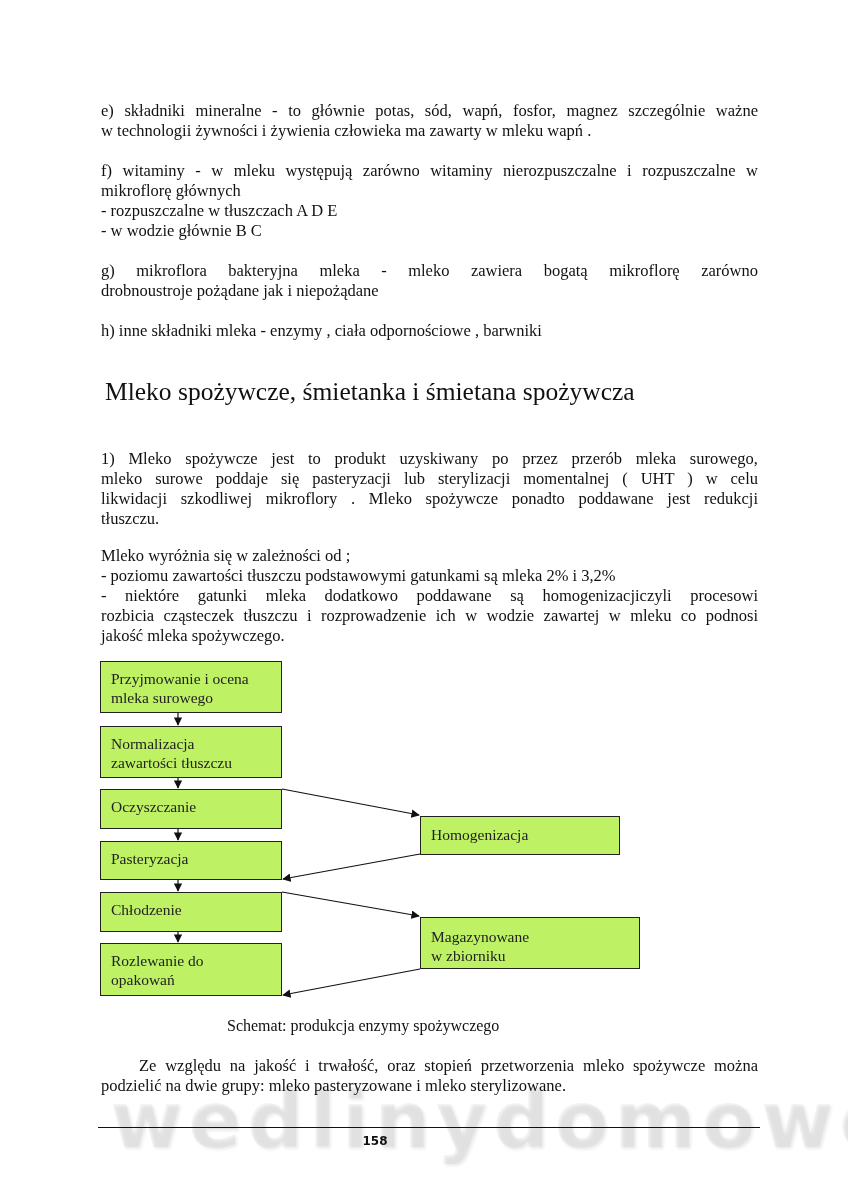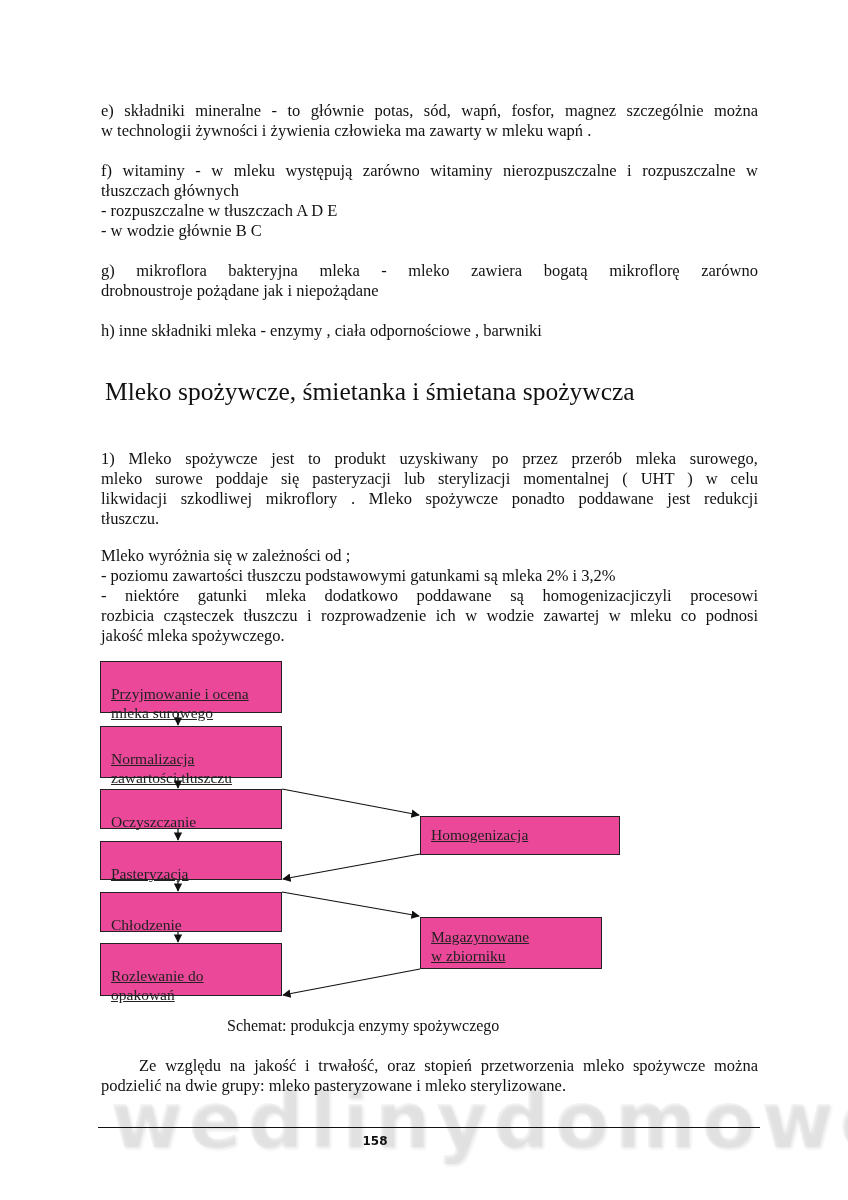--- a/index.html
+++ b/index.html
@@ -1,39 +1,39 @@
 <!DOCTYPE html>
 <html><head>
 <meta charset="utf-8">
 <style>
   html, body { margin:0; padding:0; background:#ffffff; }
   body { width:848px; height:1200px; position:relative; overflow:hidden;
          font-family:"Liberation Serif", "DejaVu Serif", serif; color:#111; }
   .line { position:absolute; left:101px; width:657px; font-size:16.5px; line-height:20px; white-space:nowrap; }
   .just { text-align:justify; text-align-last:justify; white-space:normal; }
   .heading { position:absolute; left:105px; top:377px; font-size:25.5px; line-height:30px; white-space:nowrap; }
-  .box { position:absolute; border:1.3px solid #222; box-sizing:border-box; background:#ec4899;
-         font-size:15.5px; line-height:19px; padding:22px 0 0 10px; color:#222;text-decoration:underline; }
+  .box { position:absolute; border:1.3px solid #222; box-sizing:border-box; background:#bef264;
+         font-size:15.5px; line-height:19px; padding:7px 0 0 10px; color:#222; }
   .caption { position:absolute; left:227px; top:1016px; font-size:16px; line-height:20px; }
   .footer-rule { position:absolute; left:98px; width:662px; top:1127px; height:0; border-top:1.5px solid #111; }
   .page-num { position:absolute; left:0; width:750px; top:1134px; text-align:center;
               font-family:"DejaVu Sans", "Liberation Sans", sans-serif; font-weight:bold; font-size:12px; }
   .watermark { position:absolute; left:110px; top:1075px; font-family:"DejaVu Sans", sans-serif; font-weight:bold;
                font-size:78px; letter-spacing:6px; color:rgba(0,0,0,0.04);
                text-shadow: 2px 2px 3px rgba(0,0,0,0.08); white-space:nowrap; }
   svg.arrows { position:absolute; left:0; top:0; width:848px; height:1200px; pointer-events:none; }
 </style>
 </head>
 <body>
 
-<div class="line just" style="top:101px">e) składniki mineralne - to głównie potas, sód, wapń, fosfor, magnez szczególnie można</div>
+<div class="line just" style="top:101px">e) składniki mineralne - to głównie potas, sód, wapń, fosfor, magnez szczególnie ważne</div>
 <div class="line" style="top:121px">w technologii żywności i żywienia człowieka ma zawarty w mleku wapń .</div>
 
 <div class="line just" style="top:161px">f) witaminy - w mleku występują zarówno witaminy nierozpuszczalne i rozpuszczalne w</div>
-<div class="line" style="top:181px">tłuszczach głównych</div>
+<div class="line" style="top:181px">mikroflorę głównych</div>
 <div class="line" style="top:201px">- rozpuszczalne w tłuszczach A D E</div>
 <div class="line" style="top:221px">- w wodzie głównie B C</div>
 
 <div class="line just" style="top:261px">g) mikroflora bakteryjna mleka - mleko zawiera bogatą mikroflorę zarówno</div>
 <div class="line" style="top:281px">drobnoustroje pożądane jak i niepożądane</div>
 
 <div class="line" style="top:321px">h) inne składniki mleka - enzymy , ciała odpornościowe , barwniki</div>
 
 <div class="heading">Mleko spożywcze, śmietanka i śmietana spożywcza</div>
 
@@ -66,21 +66,21 @@
   <div>Chłodzenie</div>
 </div>
 <div class="box" style="left:100px; top:943px; width:182px; height:53px;">
   <div>Rozlewanie do</div>
   <div>opakowań</div>
 </div>
 
 <div class="box" style="left:420px; top:816px; width:200px; height:39px; padding-top:8px;">
   <div>Homogenizacja</div>
 </div>
-<div class="box" style="left:420px; top:917px; width:182px; height:52px; padding-top:9px;">
+<div class="box" style="left:420px; top:917px; width:220px; height:52px; padding-top:9px;">
   <div>Magazynowane</div>
   <div>w zbiorniku</div>
 </div>
 
 <svg class="arrows" xmlns="http://www.w3.org/2000/svg">
   <defs>
     <marker id="ah" viewBox="0 0 10 10" refX="9" refY="5" markerWidth="7" markerHeight="7" orient="auto-start-reverse">
       <path d="M0,0 L10,5 L0,10 z" fill="#111"></path>
     </marker>
   </defs>

